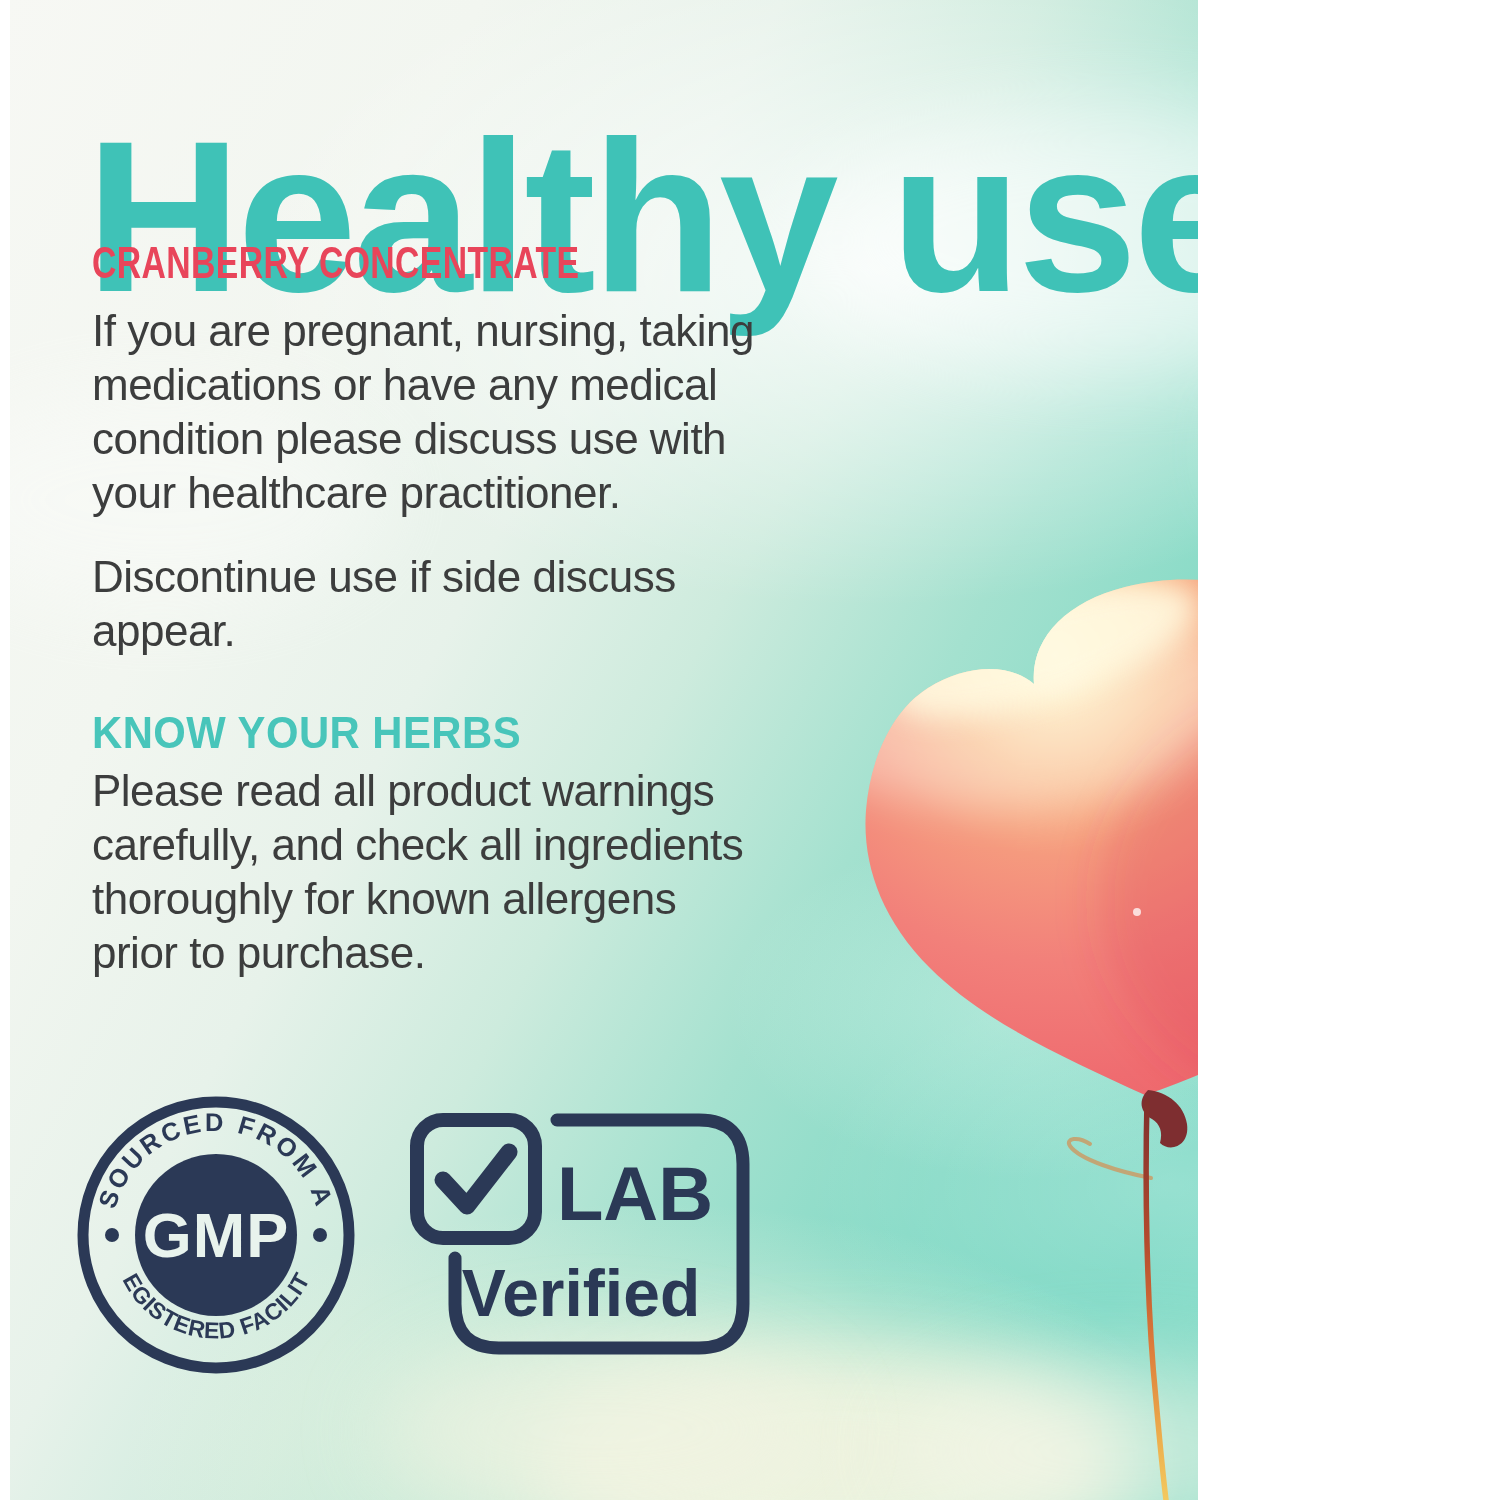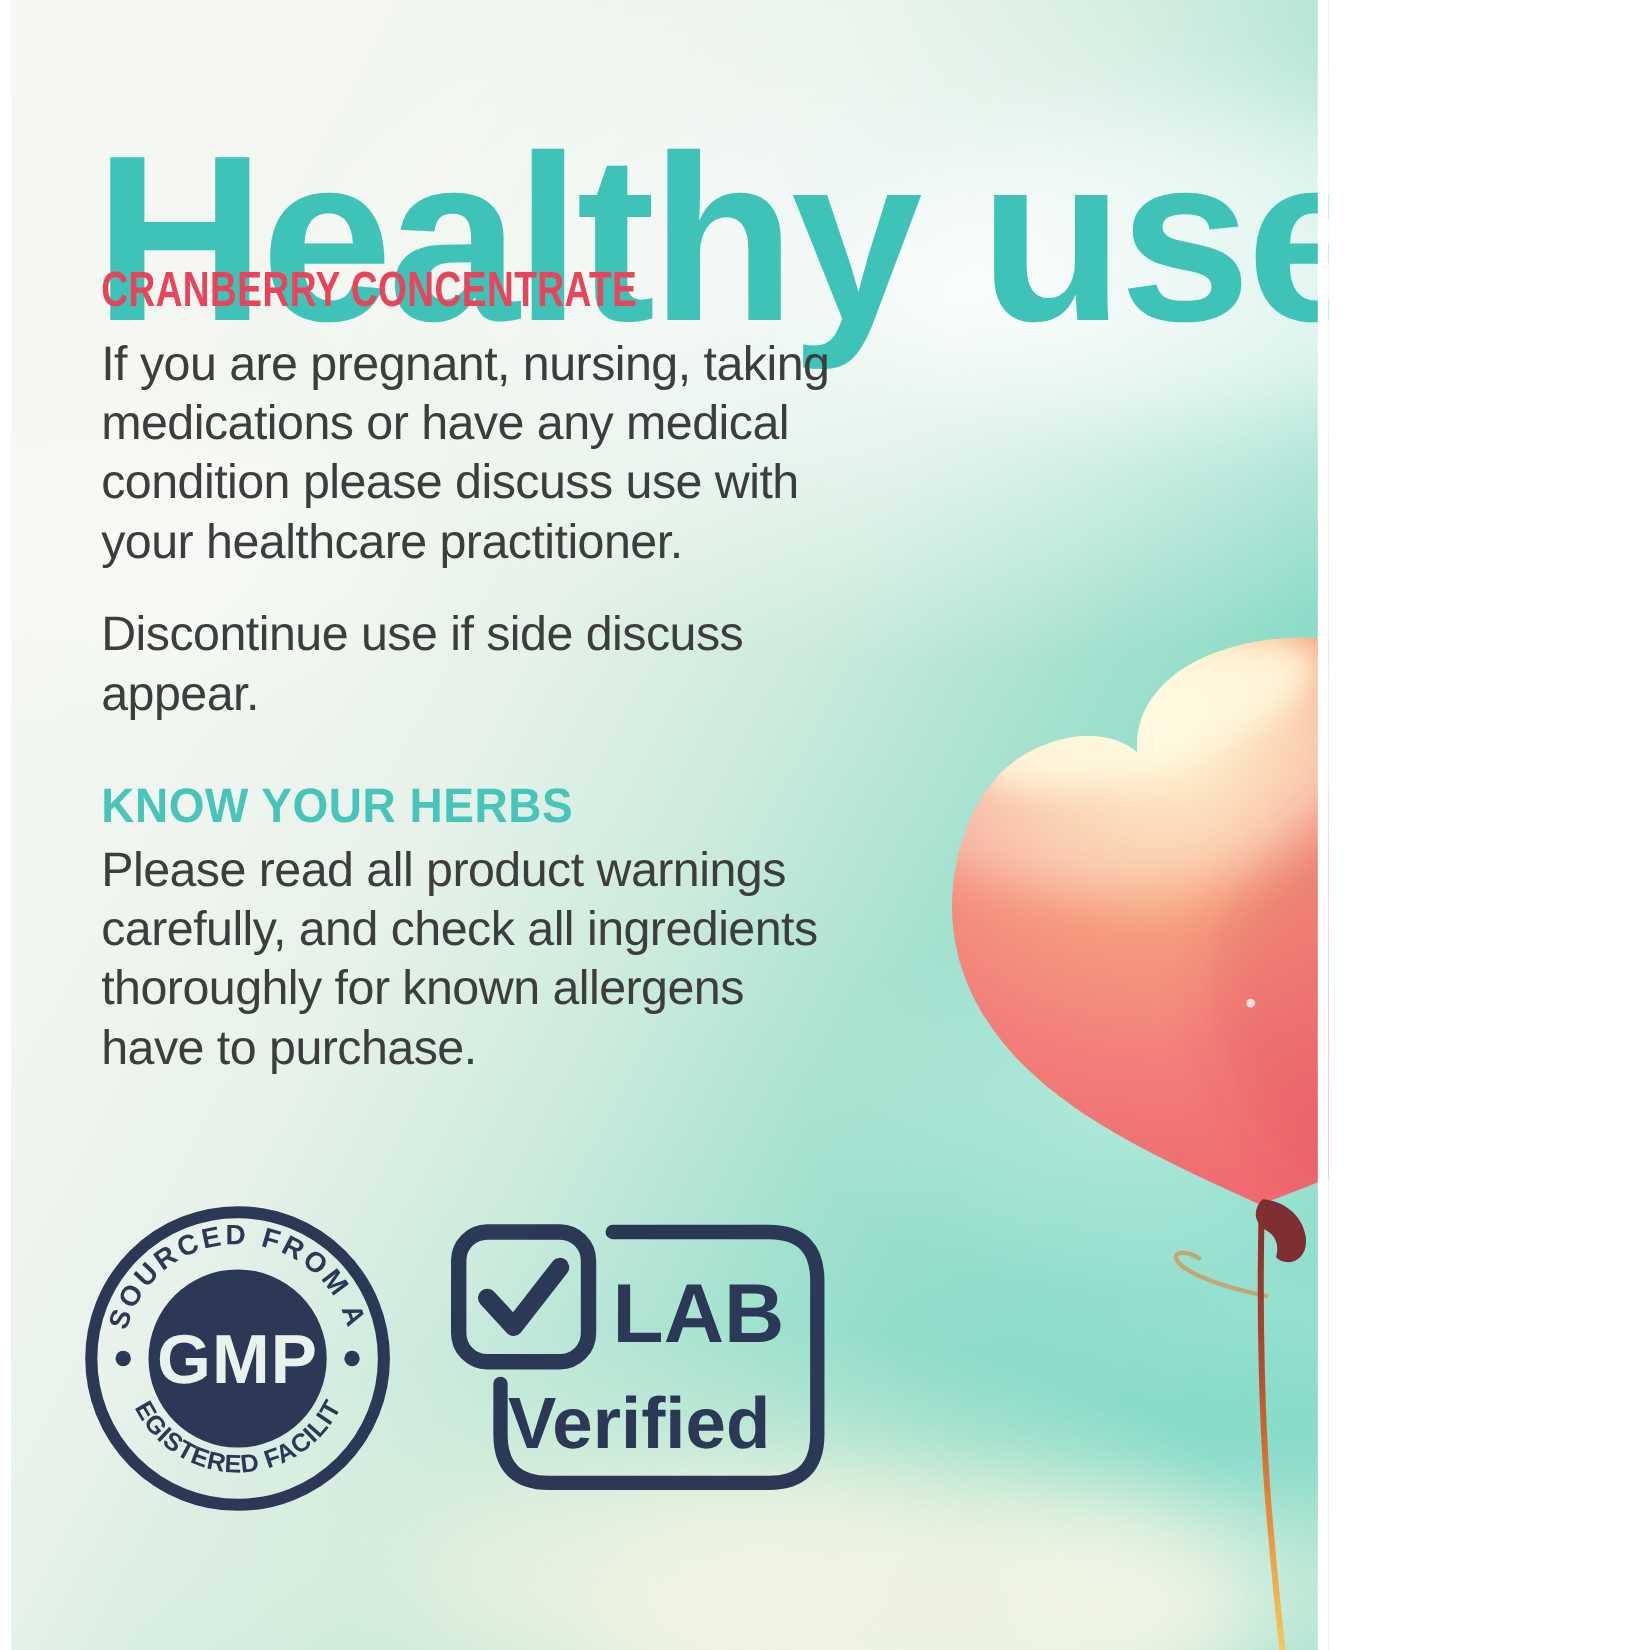--- a/index.html
+++ b/index.html
@@ -113,21 +113,21 @@
 medications or have any medical
 condition please discuss use with
 your healthcare practitioner.</div>
   <div class="para p2">Discontinue use if side discuss
 appear.</div>
 
   <div class="head-teal">KNOW YOUR HERBS</div>
   <div class="para p3">Please read all product warnings
 carefully, and check all ingredients
 thoroughly for known allergens
-have to purchase.</div>
+prior to purchase.</div>
 
   <svg class="gmp-badge" width="286" height="286" viewBox="0 0 286 286" xmlns="http://www.w3.org/2000/svg">
     <defs>
       <path id="gmpArcTop" d="M 39 143 A 104 104 0 0 1 247 143" fill="none"></path>
       <path id="gmpArcBottom" d="M 49 187 A 104 104 0 0 0 237 187" fill="none"></path>
     </defs>
     <circle cx="143" cy="143" r="133" fill="none" stroke="#2B3956" stroke-width="11"></circle>
     <circle cx="143" cy="143" r="81" fill="#2B3956"></circle>
     <circle cx="39" cy="143" r="7" fill="#2B3956"></circle>
     <circle cx="247" cy="143" r="7" fill="#2B3956"></circle>

